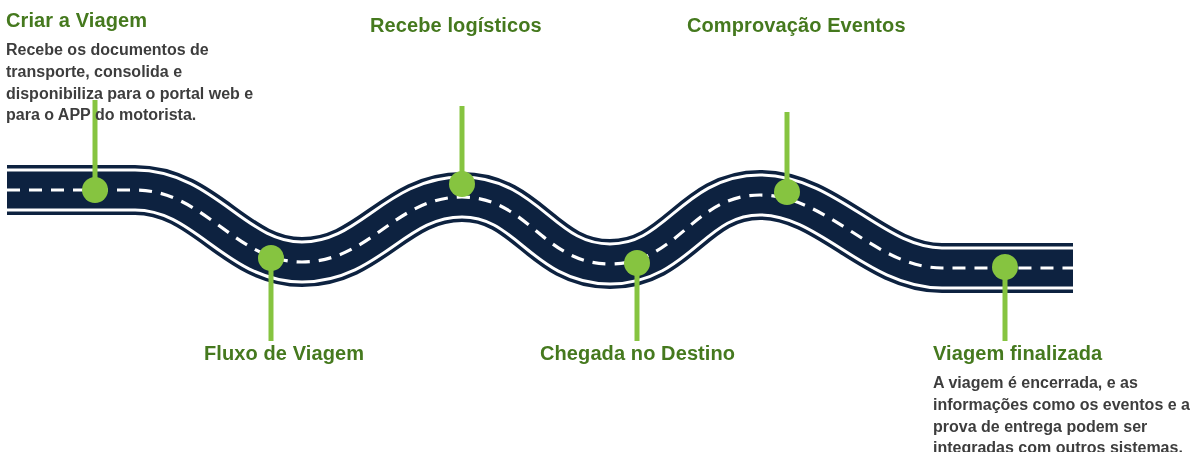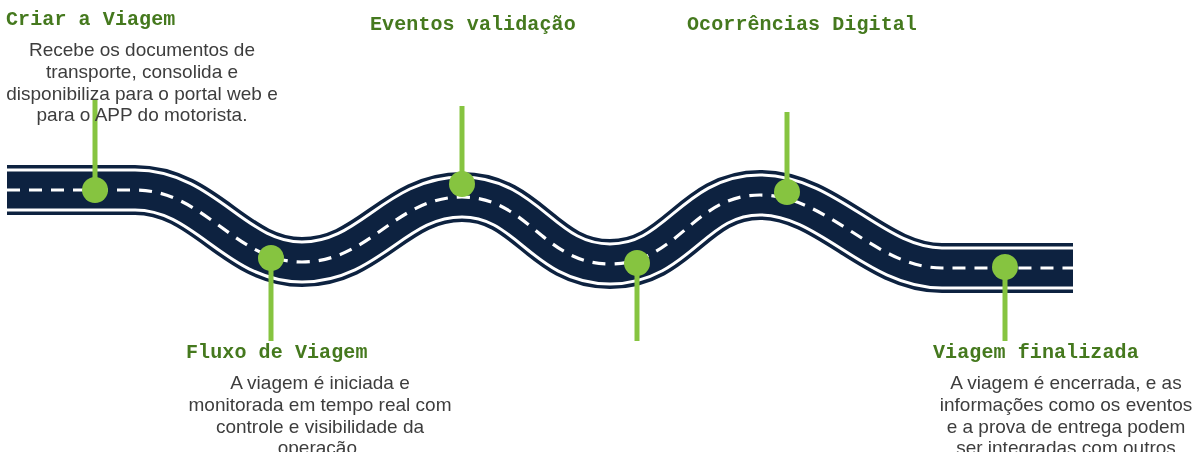--- a/index.html
+++ b/index.html
@@ -26,29 +26,27 @@
   .note {
     position: absolute;
   }
   .note h2 {
     margin: 0 0 7px 0;
     font-size: 20px;
     line-height: 24px;
     font-weight: 700;
     color: var(--title-green, #45791E);
     letter-spacing: 0.1px;
-    font-family: Liberation Mono, monospace;
   }
   .note p {
     margin: 0;
-    font-size: 19px;
+    font-size: 16px;
     line-height: 21.8px;
-    font-weight: 400;
+    font-weight: 700;
     color: var(--body-text, #3D3D3D);
-    text-align: center;
   }
 </style>
 </head>
 <body>
 
 <div class="canvas">
 
   <svg class="road-svg" viewBox="0 0 1197 452" aria-hidden="true">
 
     <path d="M 7 190 L 135 190 C 205 190 235 262 302 262 C 370 262 395 197 462 197 C 528 197 543 264 610 264 C 678 264 693 195 760 195 C 828 195 875 268 942 268 L 1073 268" fill="none" stroke-width="50" stroke-linejoin="round" stroke="#0D2240"></path>
@@ -73,33 +71,33 @@
     <circle cx="787" cy="192" r="13" fill="#86C440"></circle>
     <circle cx="1005" cy="267" r="13" fill="#86C440"></circle>
   </svg>
 
   <div class="note" style="left:6px; top:8px; width:272px">
     <h2>Criar a Viagem</h2>
     <p>Recebe os documentos de transporte, consolida e disponibiliza para o portal web e para o APP do motorista.</p>
   </div>
 
   <div class="note" style="left:370px; top:13px; width:240px">
-    <h2>Eventos validação</h2>
+    <h2>Recebe logísticos</h2>
   </div>
 
   <div class="note" style="left:687px; top:13px; width:258px">
-    <h2>Ocorrências Digital</h2>
+    <h2>Comprovação Eventos</h2>
   </div>
 
-  <div class="note" style="left:186px; top:341px; width:268px">
+  <div class="note" style="left:204px; top:341px; width:268px">
     <h2>Fluxo de Viagem</h2>
-    <p>A viagem é iniciada e monitorada em tempo real com controle e visibilidade da operação.</p>
   </div>
 
   <div class="note" style="left:540px; top:341px; width:262px">
+    <h2>Chegada no Destino</h2>
   </div>
 
   <div class="note" style="left:933px; top:341px; width:266px">
     <h2>Viagem finalizada</h2>
     <p>A viagem é encerrada, e as informações como os eventos e a prova de entrega podem ser integradas com outros sistemas.</p>
   </div>
 
 </div>
 
 </body></html>

